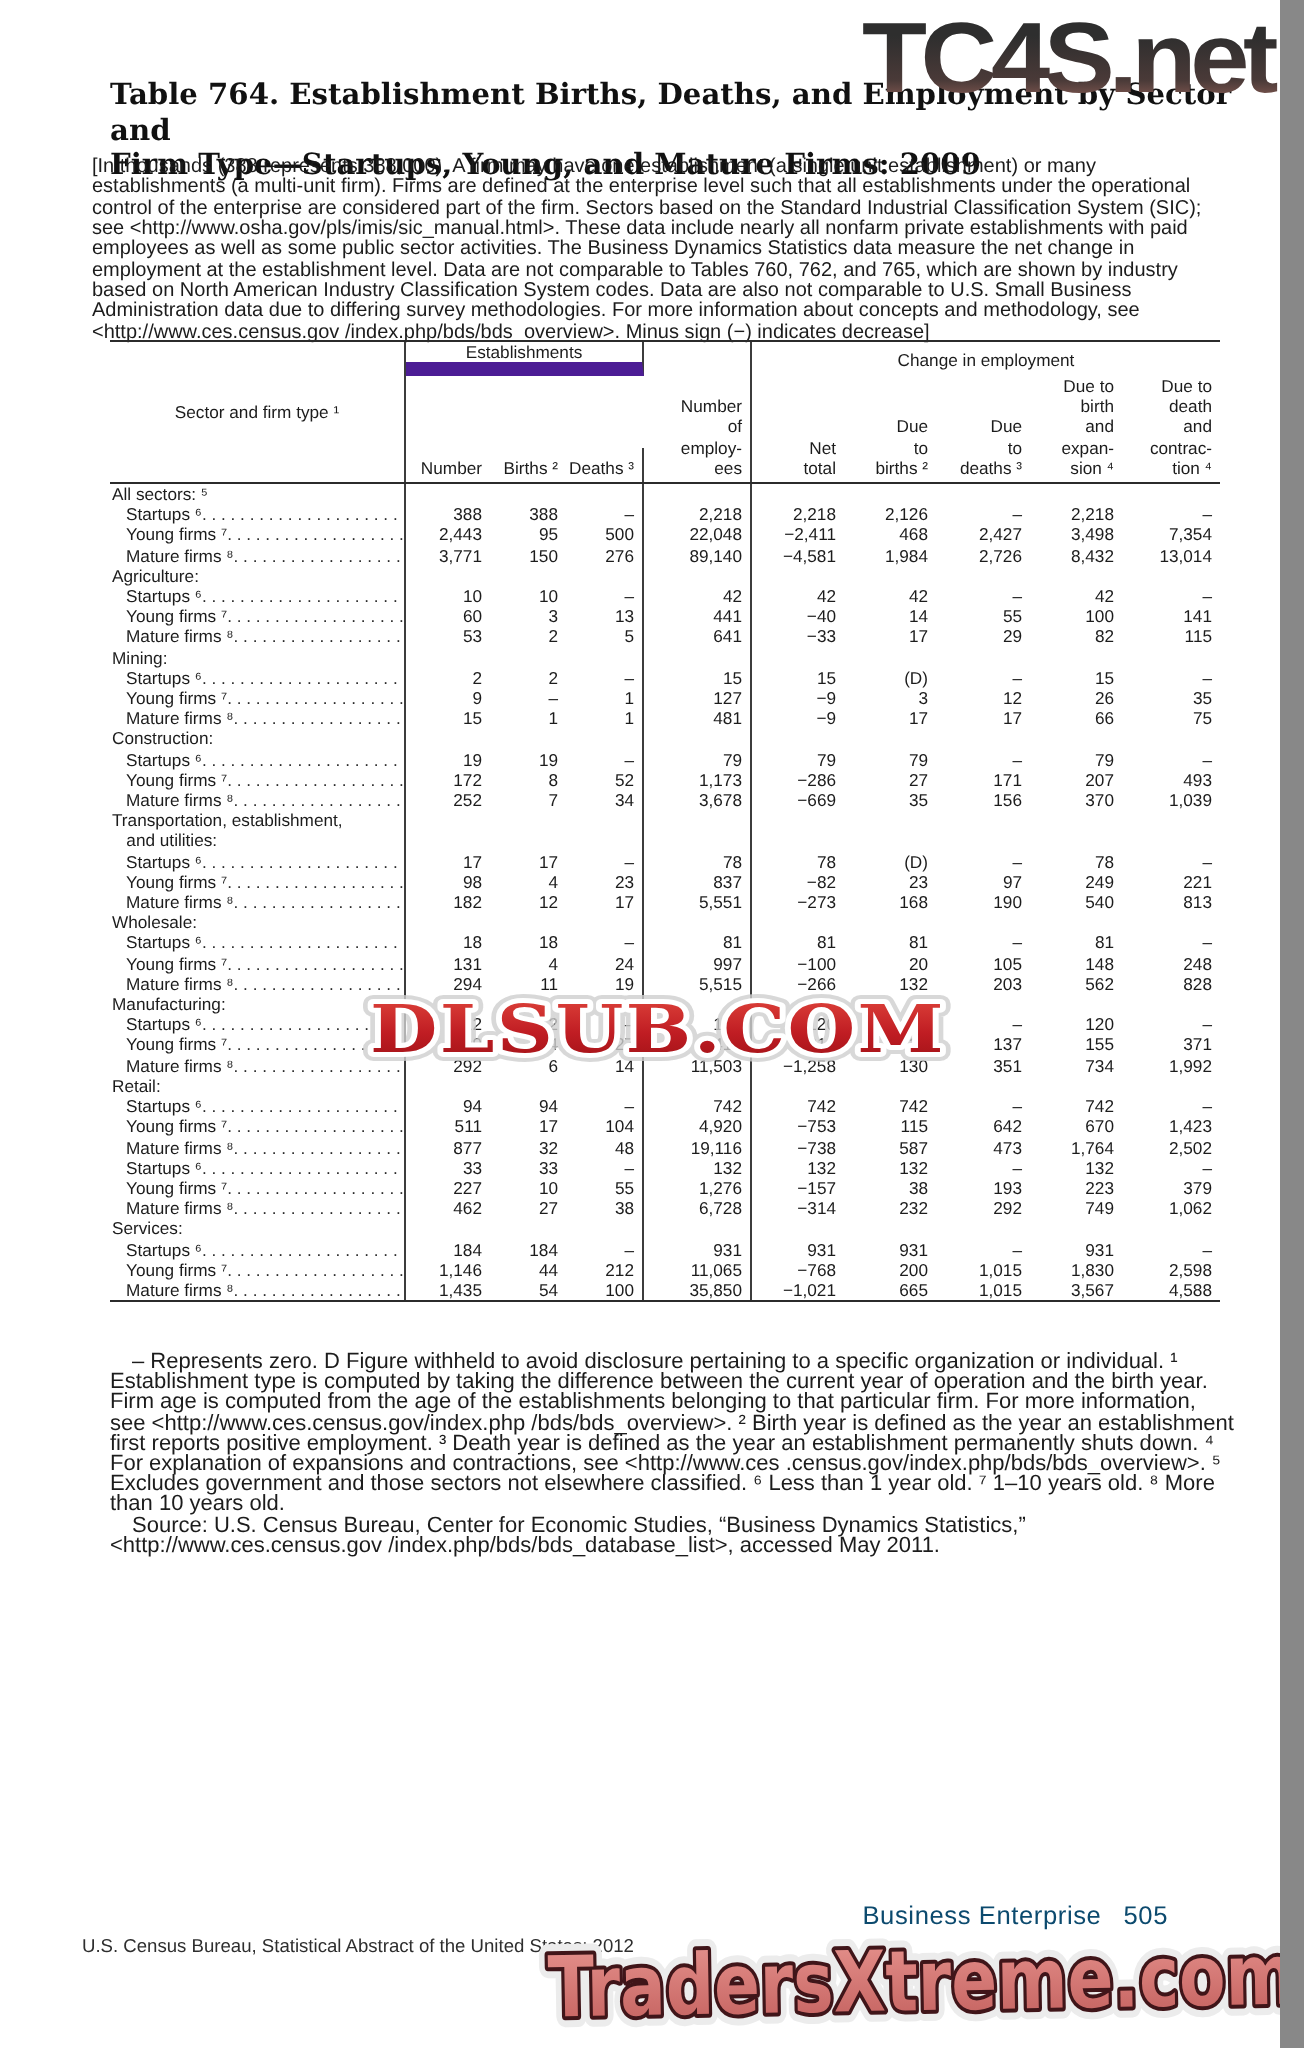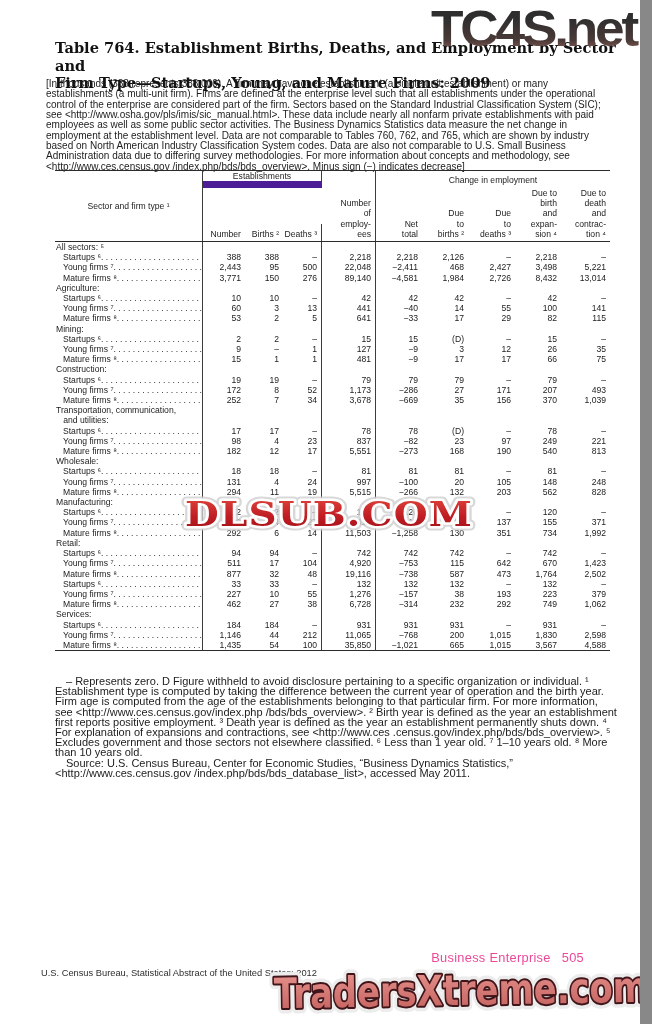--- a/index.html
+++ b/index.html
@@ -35,21 +35,21 @@
   .cell{box-sizing:border-box;overflow:hidden;}
   .lcell{display:flex;align-items:baseline;padding-left:8px;white-space:nowrap;}
   .slabel{padding-left:1px;white-space:pre-wrap;}
   .dots{flex:1;overflow:hidden;white-space:nowrap;color:#2a2a2a;}
   .dots::after{content:". . . . . . . . . . . . . . . . . . . . . . . . . . . . . . . .";}
   .ncell{text-align:right;padding-right:4px;}
   
   .notes{position:absolute;left:55px;top:676px;width:563px;font-size:11px;line-height:10.2px;color:#1c1c1c;}
   .notes p{margin:0;text-indent:11px;}
   
-  .chap{position:absolute;top:950px;right:56px;font-size:12.8px;color:#ec4899;letter-spacing:0.3px;}
+  .chap{position:absolute;top:950px;right:56px;font-size:12.8px;color:#0c4a6e;letter-spacing:0.3px;}
   .chap .pn{margin-left:11px;}
   .credit{position:absolute;left:41px;top:968px;font-size:9.3px;color:#2e2e2e;}
   
   .wm{position:absolute;pointer-events:none;}
   .wm-top{top:1px;right:0;}
   .wm-mid{left:179px;top:487px;}
   .wm-bot{left:266px;top:957px;}
 </style>
 </head>
 <body>
@@ -126,21 +126,21 @@
             <span class="dots"></span>
           </div>
           <div class="cell ncell">2,443</div>
           <div class="cell ncell">95</div>
           <div class="cell ncell br">500</div>
           <div class="cell ncell br">22,048</div>
           <div class="cell ncell">−2,411</div>
           <div class="cell ncell">468</div>
           <div class="cell ncell">2,427</div>
           <div class="cell ncell">3,498</div>
-          <div class="cell ncell">5,221</div>
+          <div class="cell ncell">7,354</div>
         </div>
         <div class="trow">
           <div class="cell lcell br">
             <span>Mature firms ⁸</span>
             <span class="dots"></span>
           </div>
           <div class="cell ncell">3,771</div>
           <div class="cell ncell">150</div>
           <div class="cell ncell br">276</div>
           <div class="cell ncell br">89,140</div>
@@ -315,21 +315,21 @@
           <div class="cell ncell">7</div>
           <div class="cell ncell br">34</div>
           <div class="cell ncell br">3,678</div>
           <div class="cell ncell">−669</div>
           <div class="cell ncell">35</div>
           <div class="cell ncell">156</div>
           <div class="cell ncell">370</div>
           <div class="cell ncell">1,039</div>
         </div>
         <div class="trow">
-          <div class="cell lcell br slabel"><span>Transportation, communication,
+          <div class="cell lcell br slabel"><span>Transportation, establishment,
    and utilities:</span></div>
           <div class="cell ncell"></div>
           <div class="cell ncell"></div>
           <div class="cell ncell br"></div>
           <div class="cell ncell br"></div>
           <div class="cell ncell"></div>
           <div class="cell ncell"></div>
           <div class="cell ncell"></div>
           <div class="cell ncell"></div>
           <div class="cell ncell"></div>

